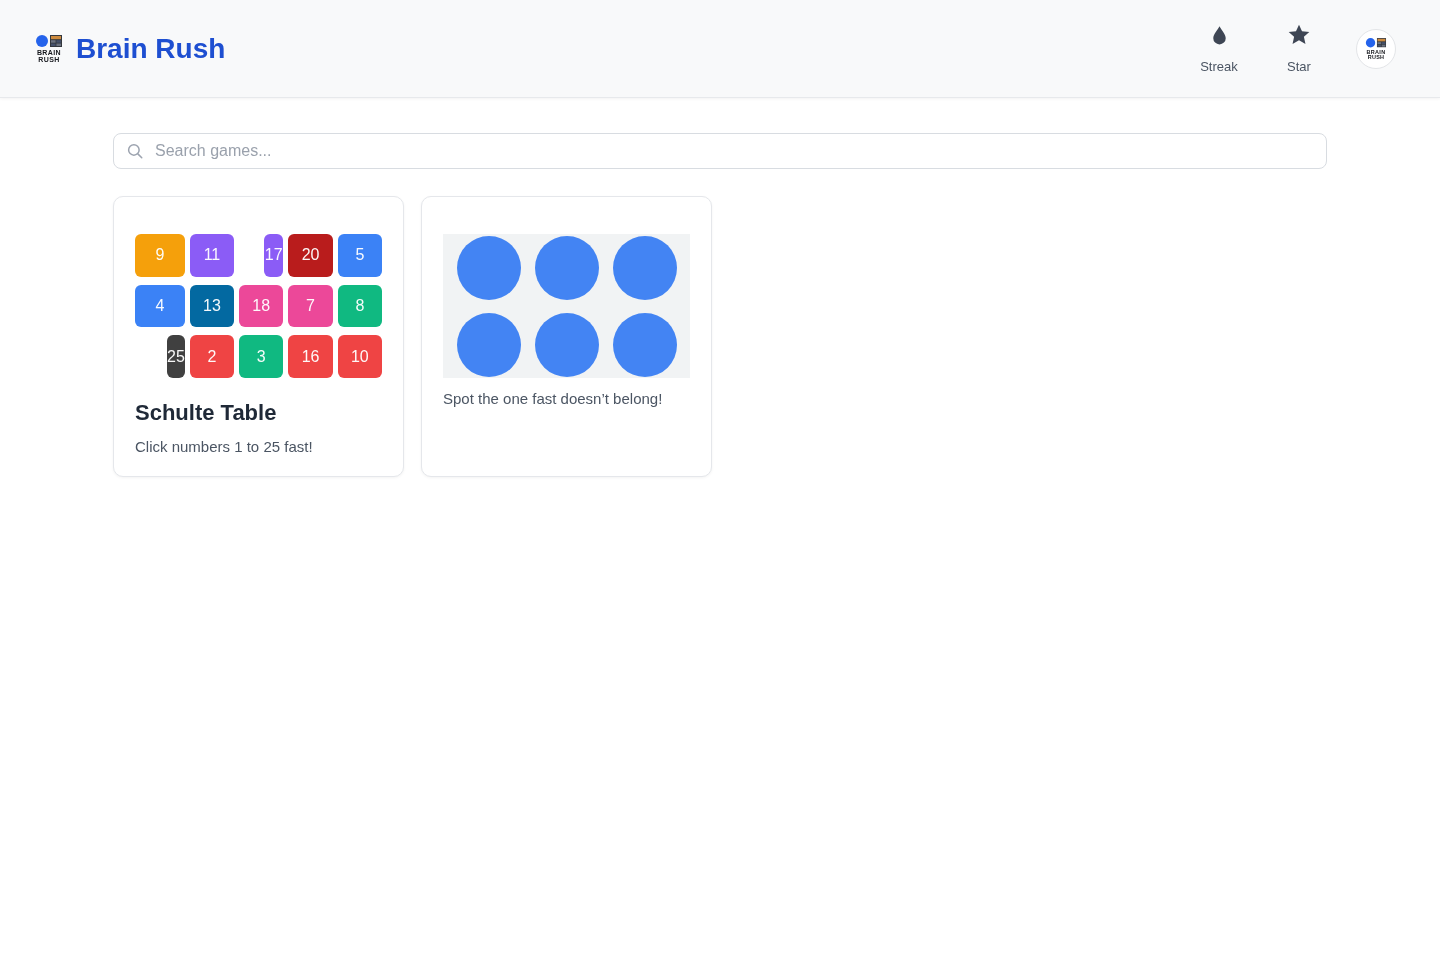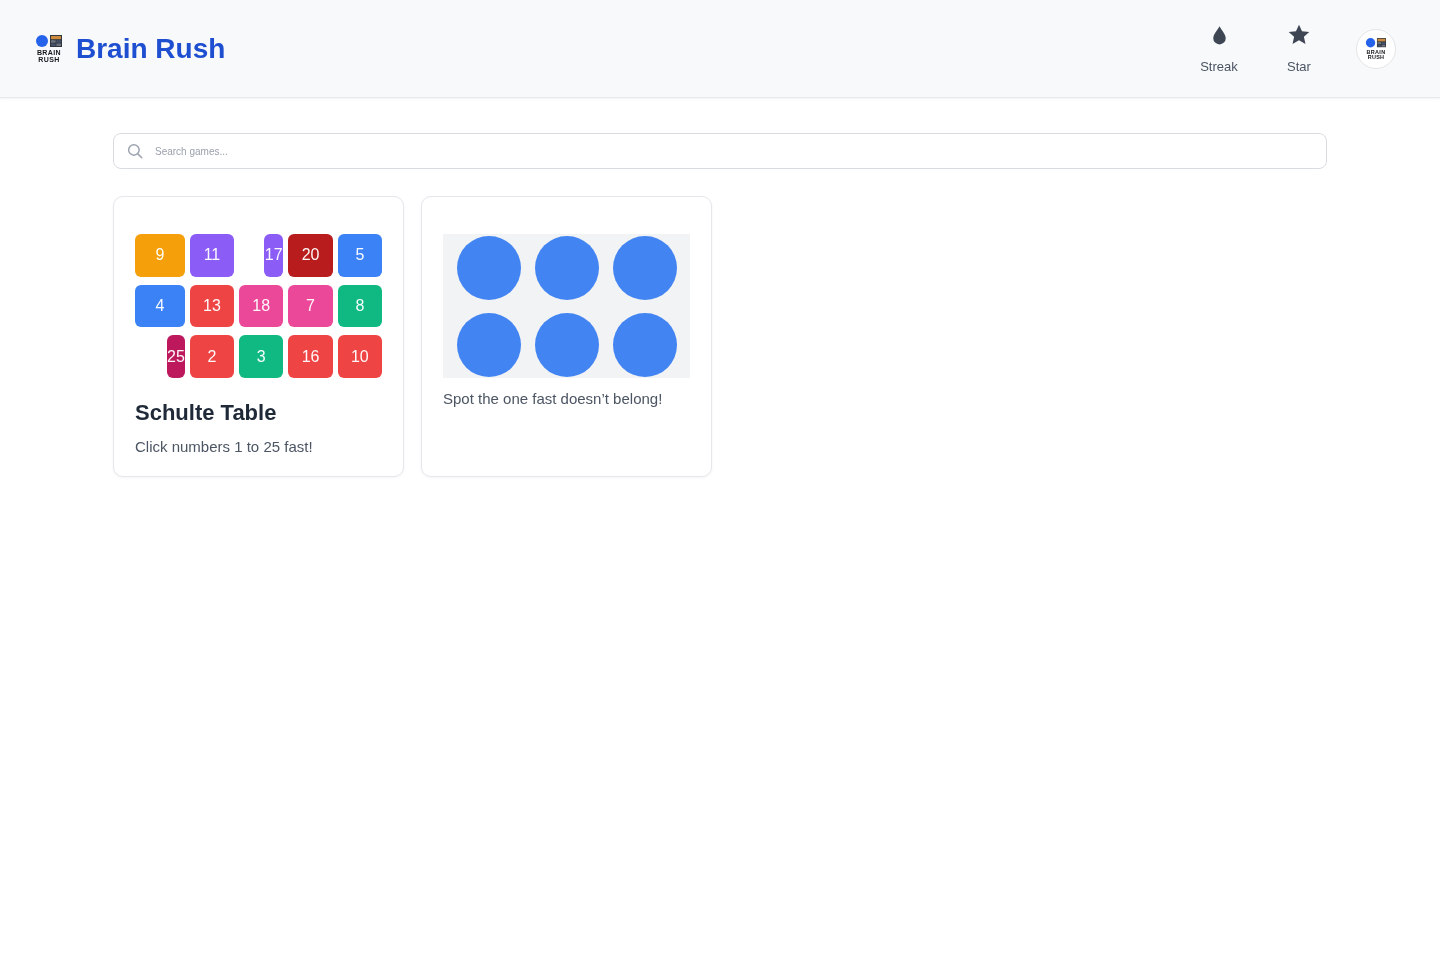--- a/index.html
+++ b/index.html
@@ -74,21 +74,21 @@
     border-radius: 8px;
     display: flex;
     align-items: center;
     gap: 9px;
     padding: 0 12px;
   }
   .search-bar input {
     flex: 1;
     border: none;
     outline: none;
-    font-size: 10px;
+    font-size: 16px;
     color: #374151;
     background: transparent;
     font-family: "Liberation Sans", sans-serif;
   }
   .search-bar input::placeholder { color: #9aa1ac; }
 
   .cards-row { display: flex; gap: 17px; margin-top: 27px; }
 
   .game-card {
     width: 291px;
@@ -210,25 +210,25 @@
   <div class="cards-row">
 
     <div class="game-card">
       <div class="schulte-grid">
           <div class="schulte-tile" style="background: rgb(245, 160, 11);">9</div>
           <div class="schulte-tile" style="background: rgb(139, 92, 246);">11</div>
           <div class="schulte-tile" style="background: rgb(139, 92, 246); margin-left: 25px;">17</div>
           <div class="schulte-tile" style="background: #b91c1c; text-align: center;">20</div>
           <div class="schulte-tile" style="background: rgb(59, 130, 246);">5</div>
           <div class="schulte-tile" style="background: rgb(59, 130, 246);">4</div>
-          <div class="schulte-tile" style="background: #ef4444;">13</div>
+          <div class="schulte-tile" style="background: #0369a1;">13</div>
           <div class="schulte-tile" style="background: rgb(236, 72, 153);">18</div>
           <div class="schulte-tile" style="background: rgb(236, 72, 153);">7</div>
           <div class="schulte-tile" style="background: rgb(16, 185, 129);">8</div>
-          <div class="schulte-tile" style="background: #be185d; margin-left: 32px;">25</div>
+          <div class="schulte-tile" style="background: #404040; margin-left: 32px;">25</div>
           <div class="schulte-tile" style="background: rgb(239, 68, 68);">2</div>
           <div class="schulte-tile" style="background: rgb(16, 185, 129);">3</div>
           <div class="schulte-tile" style="background: rgb(239, 68, 68);">16</div>
           <div class="schulte-tile" style="background: rgb(239, 68, 68);">10</div>
         </div>
       <h2 class="card-title">Schulte Table</h2>
       <p class="card-subtitle">Click numbers 1 to 25 fast!</p>
     </div>
 
     <div class="game-card">

